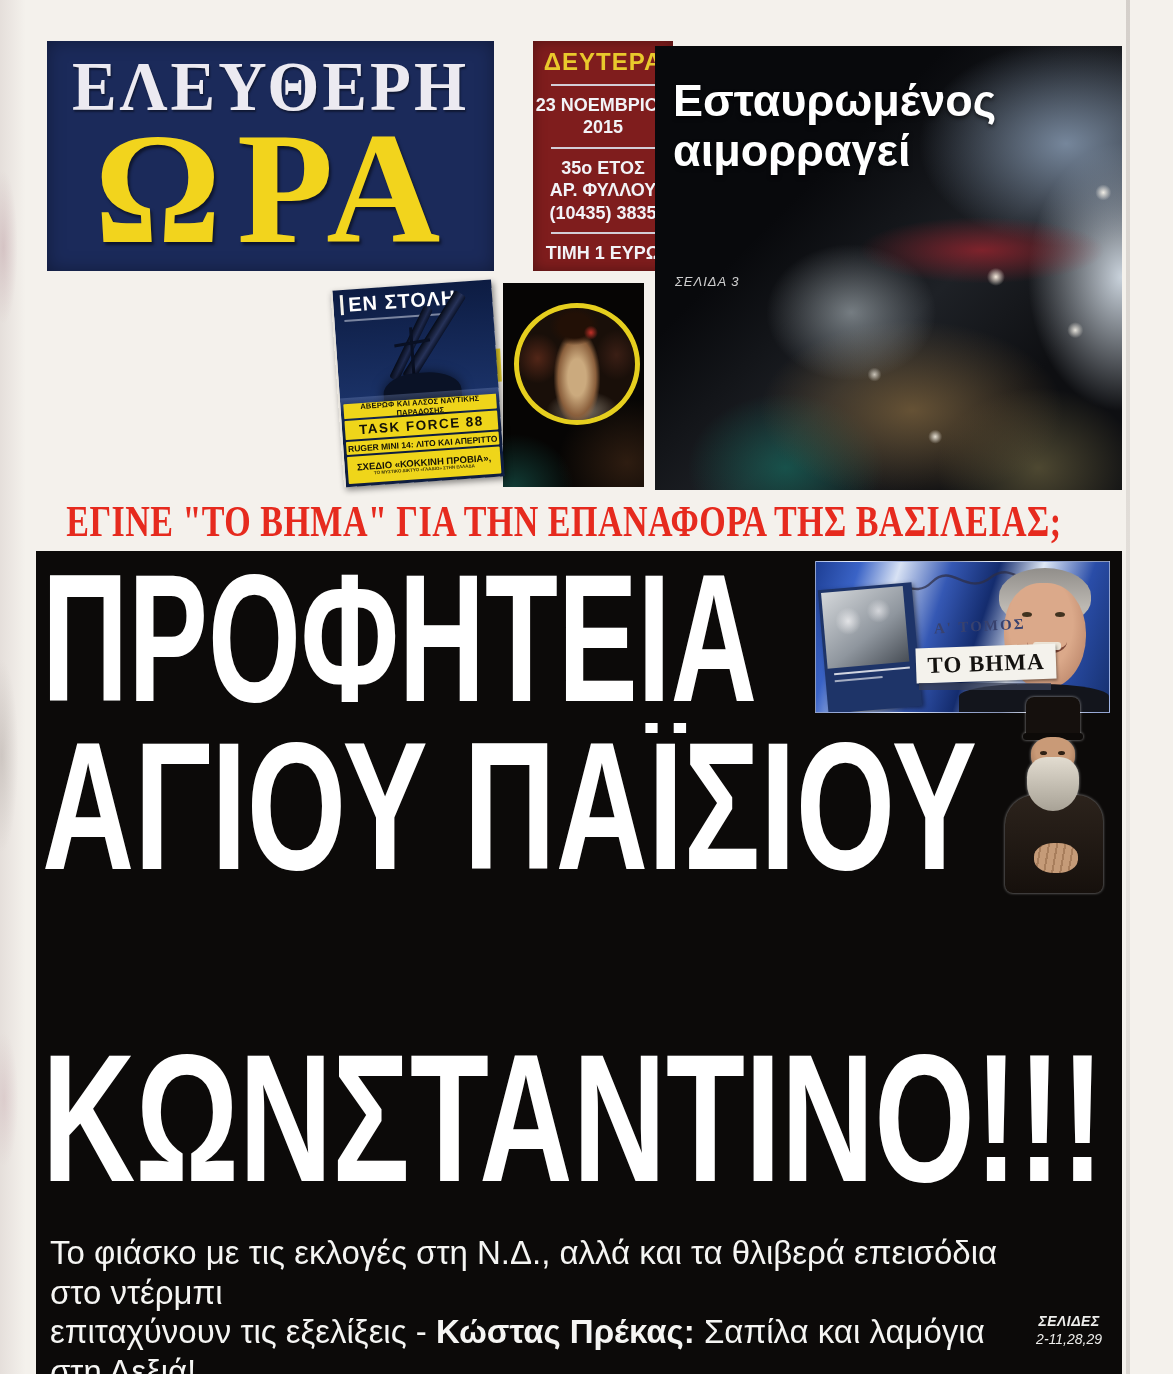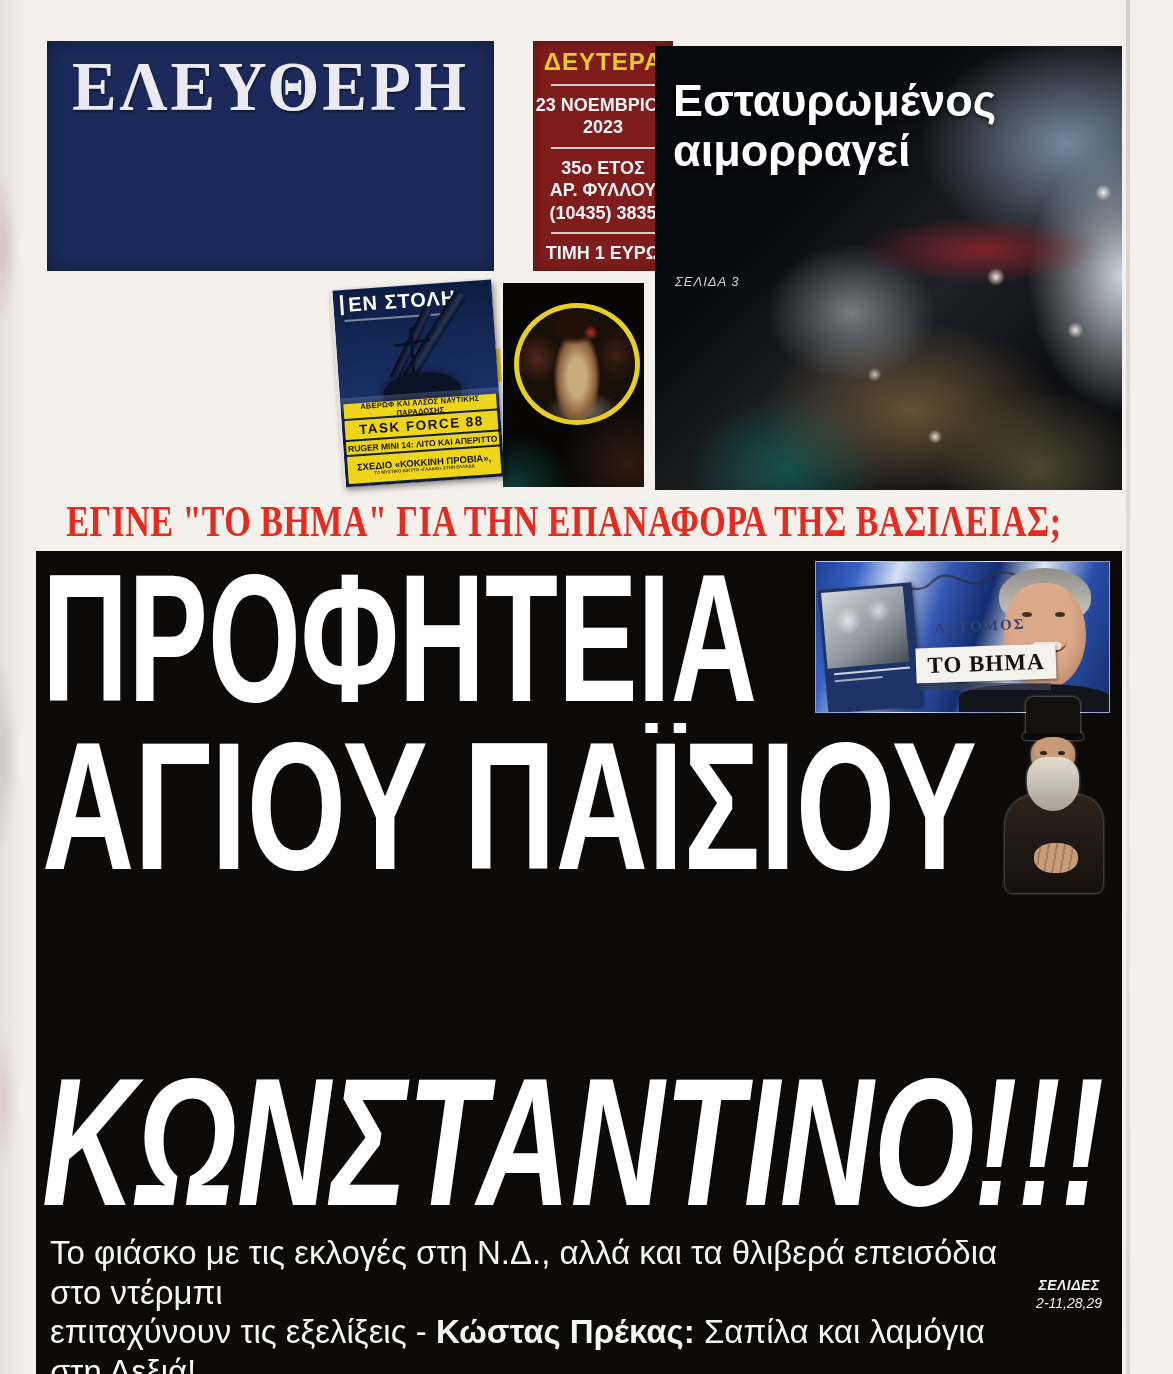--- a/index.html
+++ b/index.html
@@ -117,29 +117,29 @@
 
   
   .kicker{left:0;top:500px;width:1128px;text-align:center;}
   .kicker span{display:inline-block;color:#e62a1e;font-family:"Liberation Serif",serif;
     font-weight:700;font-size:37px;transform:scale(.92,1.18);letter-spacing:.5px;white-space:nowrap;}
 
   
   .blackbox{left:36px;top:551px;width:1086px;height:904px;background:#0c0a09;overflow:visible;}
   .hline{position:absolute;left:6px;}
   .hline svg{display:block;}
-  .hl1{top:4px;} .hl2{top:172px;} .hl3{top:340px;} .hl4{top:508px;font-style:italic;}
+  .hl1{top:4px;} .hl2{top:172px;} .hl3{top:340px;} .hl4{top:484px;}
 
   
   .deck{position:absolute;left:14px;top:682px;width:960px;color:#f5f5f3;
     font-size:33px;line-height:1.2;font-weight:400;white-space:pre-wrap;}
   .deck b{font-weight:700;}
   .pages{position:absolute;right:20px;top:726px;text-align:center;color:#eeeeec;
     font-style:italic;line-height:1.25;}
-  .pages .p1{font-weight:700;font-size:14px;letter-spacing:.5px;}
+  .pages .p1{font-weight:700;font-size:14px;letter-spacing:.5px;margin-top:36px;}
   .pages .p2{font-size:14px;}
 
   
   .konst{position:absolute;left:779px;top:10px;width:293px;height:150px;overflow:hidden;
     border:1px solid rgba(255,255,255,.5);
     background:linear-gradient(108deg,#1e3f95 0%,#3a63c6 13%,#d8e2f4 25%,#3558b4 40%,#142c6e 54%,#dfe8f6 67%,#2a4da8 82%,#16306e 100%);}
   .k-head{position:absolute;right:8px;top:6px;width:112px;height:138px;}
   .k-hair{position:absolute;left:10px;top:0;width:92px;height:56px;border-radius:50% 50% 42% 42%;
     background:linear-gradient(180deg,#918e8a,#bcb8b2 70%);}
   .k-face{position:absolute;left:15px;top:15px;width:82px;height:106px;
@@ -191,27 +191,28 @@
 </head>
 <body>
 
 <div class="page">
 
   <div class="abs edge-left"></div>
   <div class="abs edge-right"></div>
 
   <div class="abs masthead">
     <div class="mast-line1">ΕΛΕΥΘΕΡΗ</div>
+    <div class="mast-line2">ΩΡΑ</div>
   </div>
 
   <div class="abs datepanel">
     <div class="dp-day">ΔΕΥΤΕΡΑ</div>
     <div class="dp-div"></div>
     <div class="dp-txt">23 ΝΟΕΜΒΡΙΟΥ</div>
-    <div class="dp-txt">2023</div>
+    <div class="dp-txt">2015</div>
     <div class="dp-div"></div>
     <div class="dp-txt">35ο ΕΤΟΣ</div>
     <div class="dp-txt">ΑΡ. ΦΥΛΛΟΥ</div>
     <div class="dp-txt">(10435) 3835</div>
     <div class="dp-div"></div>
     <div class="dp-txt">ΤΙΜΗ 1 ΕΥΡΩ</div>
   </div>
 
   <div class="abs main-photo">
     <div class="photo-head">

